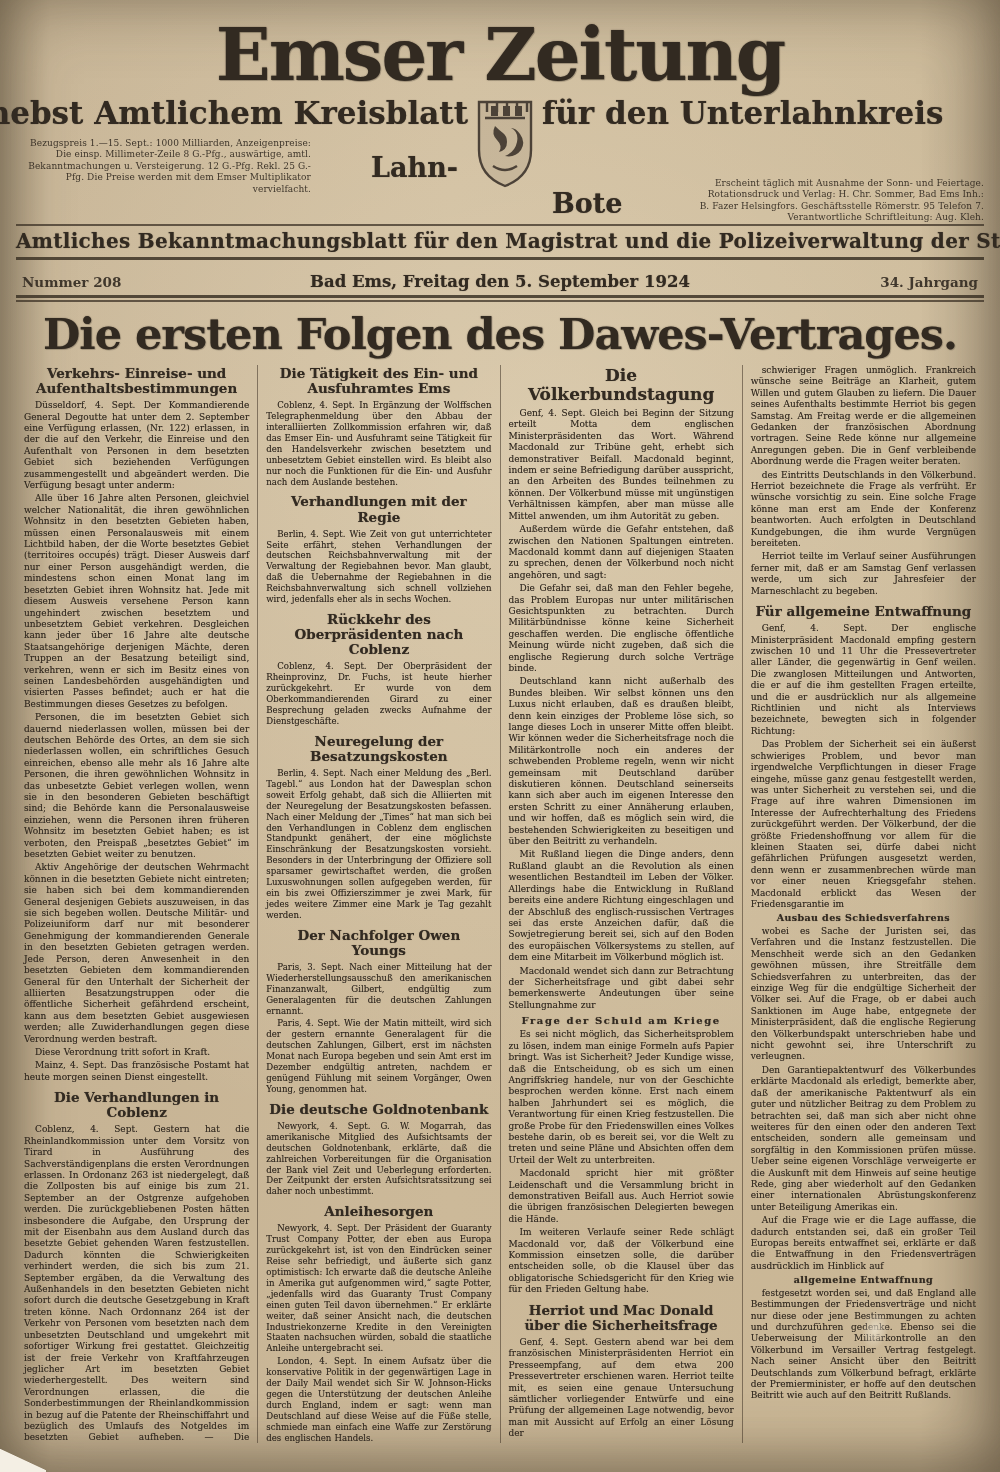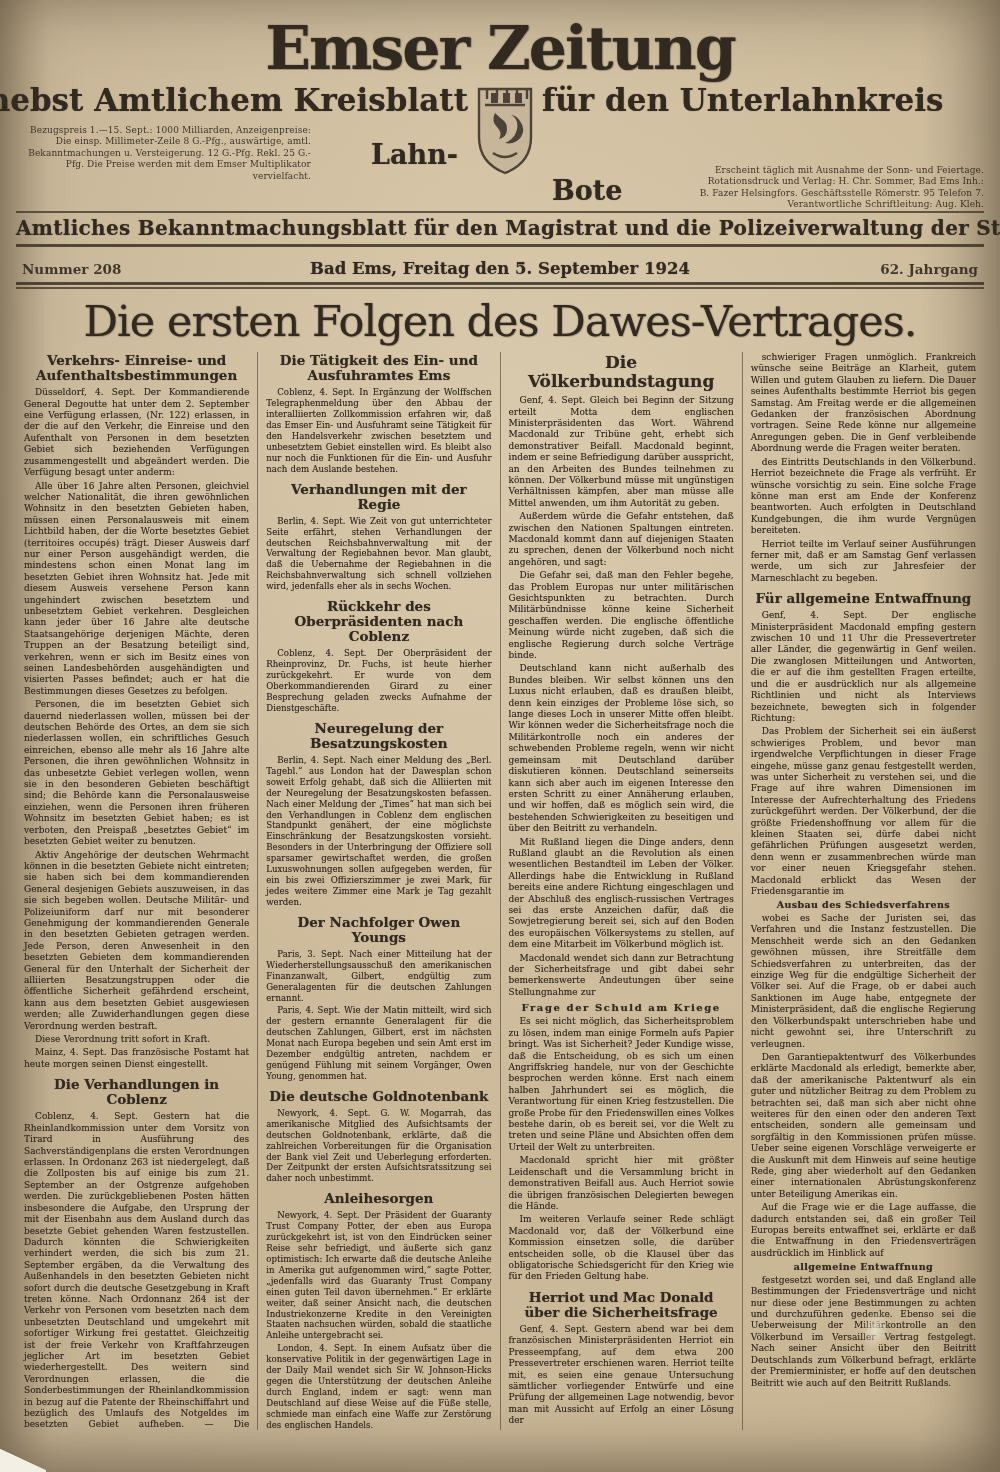--- a/index.html
+++ b/index.html
@@ -13,21 +13,21 @@
     padding:10px 16px 6px 16px;
     color:var(--ink,#322a21);
     background:
       radial-gradient(120% 80% at 54% 30%, rgba(255,247,226,.28), rgba(0,0,0,0) 62%),
       linear-gradient(90deg,#ab9a7d 0,#c6b394 5%,#ccb999 45%,#c9b695 92%,#b09e81 100%);
     box-shadow:inset 0 0 70px rgba(63,50,34,.45), inset 0 -18px 40px rgba(63,50,34,.25);
   }
   .ink{color:var(--ink,#322a21);}
   
   .mast-title{
-    text-align:center;font-weight:bold;font-size:60px;line-height:1.08;
+    text-align:center;font-weight:bold;font-size:72px;line-height:1.08;
     letter-spacing:-2px;margin-top:6px;
     text-shadow:0 0 1.4px rgba(40,32,24,.65), 1px 1px 0 rgba(40,32,24,.18);
   }
   .mast-mid{display:flex;justify-content:center;align-items:flex-start;margin-top:2px;}
   .mast-side{display:flex;flex-direction:column;}
   .mast-side.left{align-items:flex-end;width:452px;}
   .mast-side.right{align-items:flex-start;width:452px;gap:36px;}
   .kreisblatt{font-size:31px;font-weight:bold;line-height:1.1;white-space:nowrap;
     text-shadow:0 0 1px rgba(40,32,24,.6);}
   .mast-subrow{display:flex;align-items:flex-start;width:100%;margin-top:8px;}
@@ -52,21 +52,21 @@
   }
   .dateline{display:flex;align-items:baseline;padding:12px 6px 3px 6px;}
   .dateline .num{width:200px;text-align:left;font-size:13.5px;font-weight:bold;opacity:.9;}
   .dateline .date{flex:1;text-align:center;font-size:16.5px;font-weight:bold;
     text-shadow:0 0 1px rgba(40,32,24,.5);}
   .dateline .vol{width:200px;text-align:right;font-size:13.5px;font-weight:bold;opacity:.9;}
   .dbl{margin-top:1px;}
   .dbl .rule{margin-bottom:2px;}
   
   .headline{
-    text-align:center;font-size:43px;font-weight:normal;line-height:1.05;
+    text-align:center;font-size:43px;font-weight:bold;line-height:1.05;
     margin:10px 0 8px 0;letter-spacing:-1px;
     text-shadow:0 0 1.3px rgba(40,32,24,.6), 1px 1px 0 rgba(40,32,24,.15);
   }
   
   .columns{display:flex;height:1078px;overflow:hidden;margin-top:2px;}
   .col{
     flex:1 1 0;padding:0 8px;overflow:hidden;
     border-right:1px solid rgba(62,50,36,.55);
     text-align:justify;
   }
@@ -138,21 +138,21 @@
     </div>
   </div>
 
   <div class="rule r1"></div>
   <div class="banner ink">Amtliches Bekanntmachungsblatt für den Magistrat und die Polizeiverwaltung der Stadt Bad Ems</div>
   <div class="rule r2"></div>
 
   <div class="dateline">
     <div class="num">Nummer 208</div>
     <div class="date">Bad Ems, Freitag den 5. September 1924</div>
-    <div class="vol">62. Jahrgang</div>
+    <div class="vol">34. Jahrgang</div>
   </div>
 
   <div class="dbl">
     <div class="rule r2"></div>
     <div class="rule r1"></div>
   </div>
 
   <div class="headline">Die ersten Folgen des Dawes-Vertrages.</div>
 
   <div class="columns">

